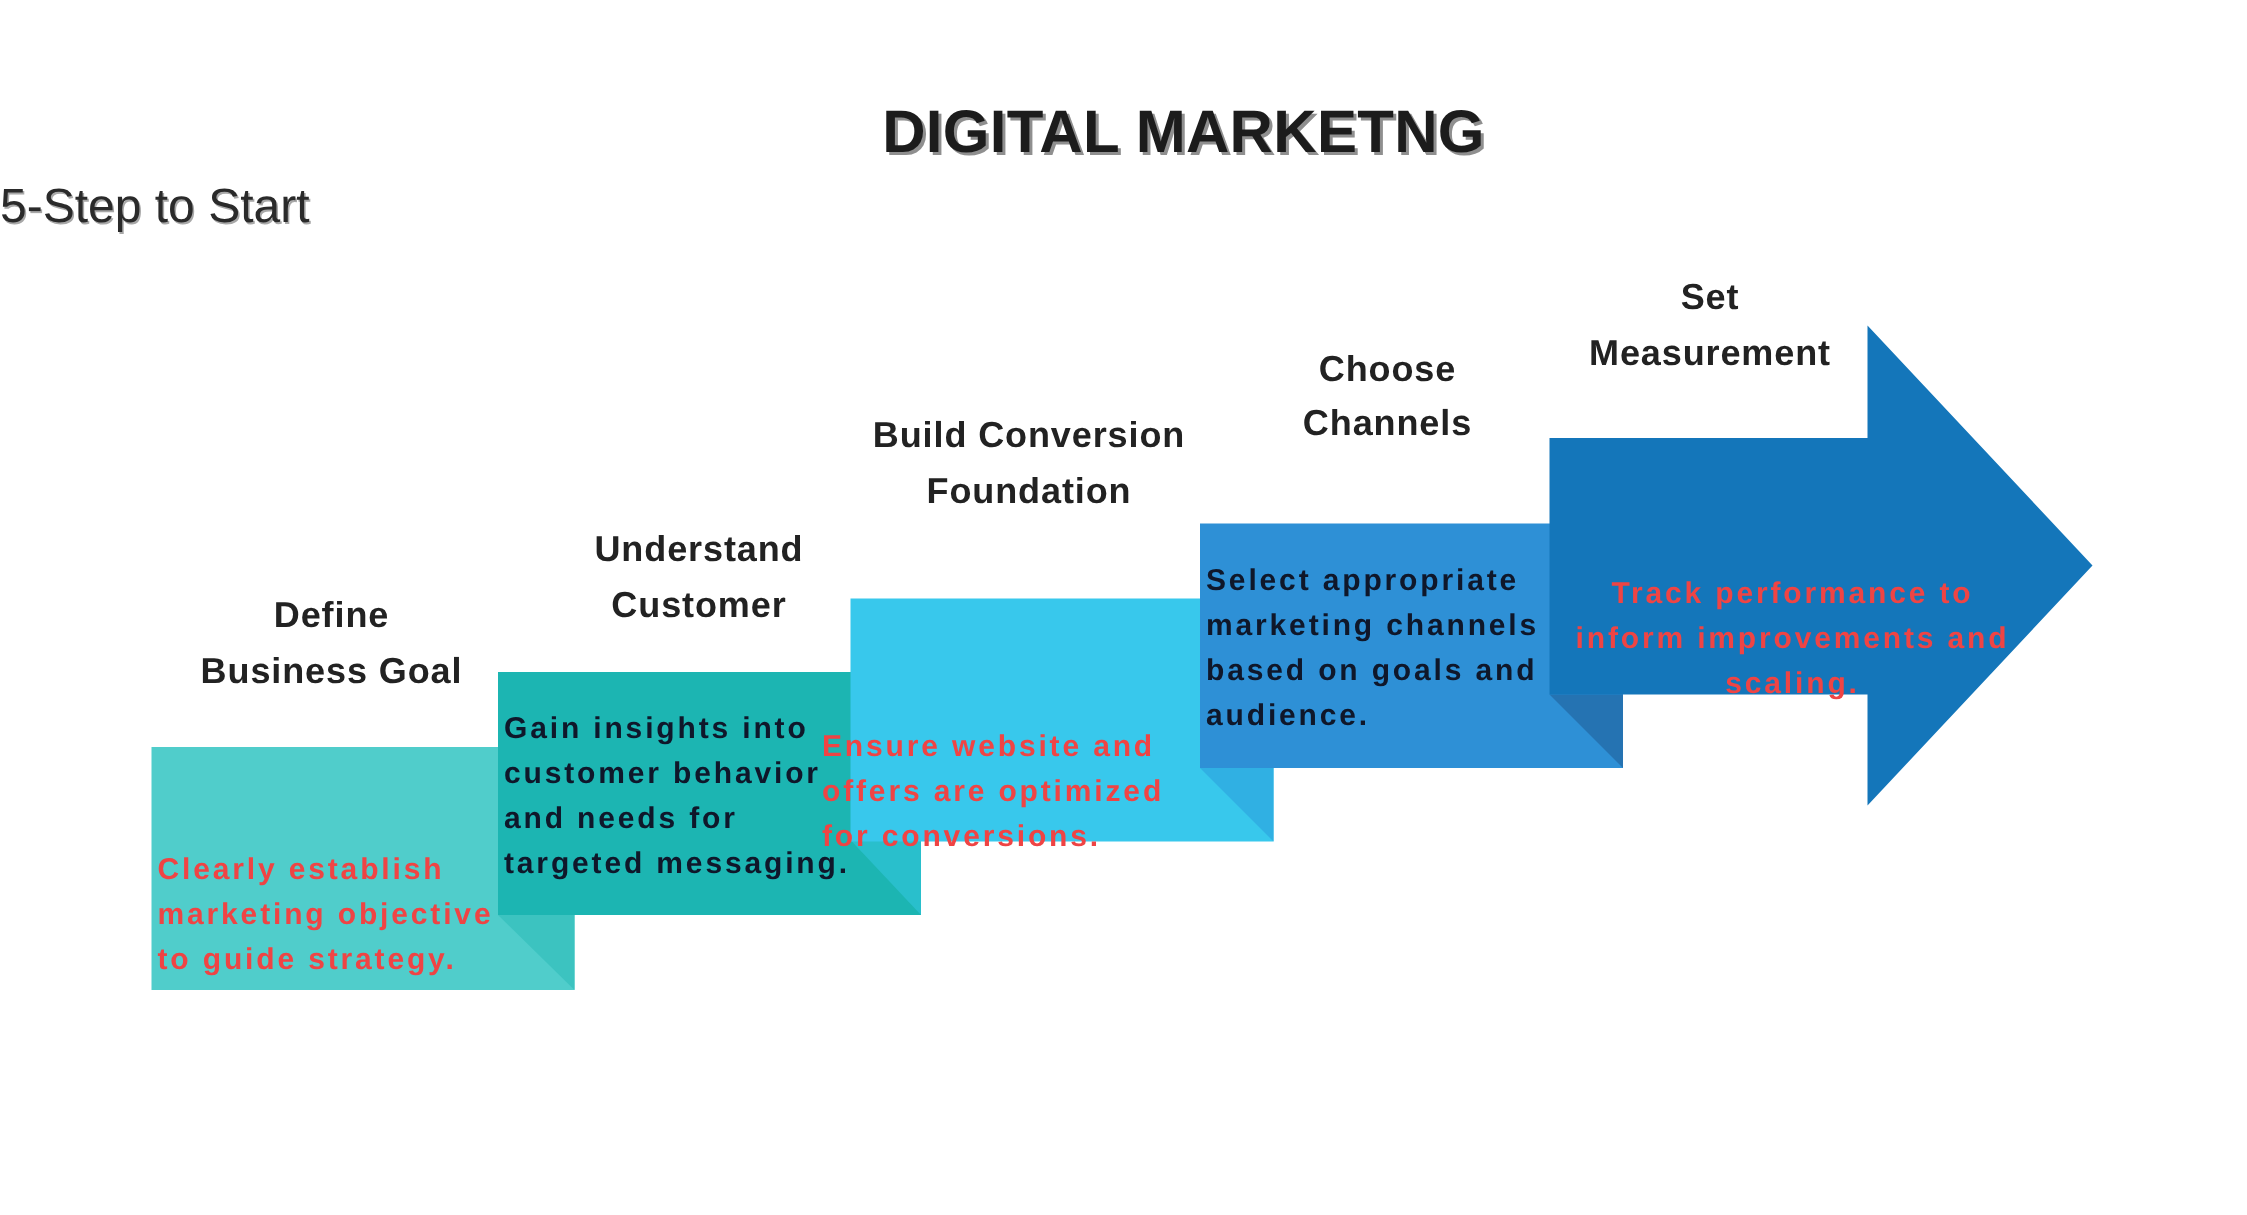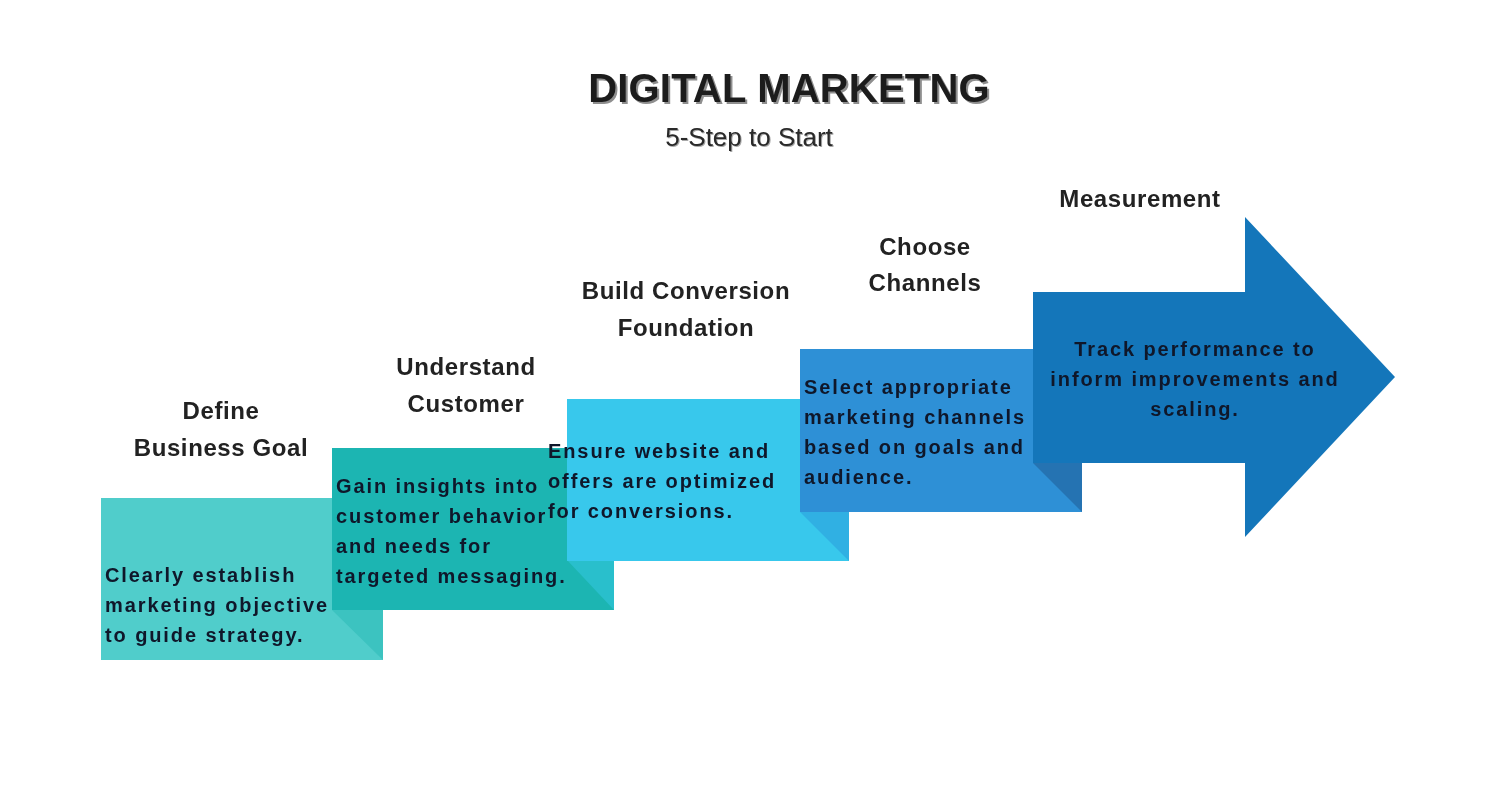--- a/index.html
+++ b/index.html
@@ -3,30 +3,30 @@
   <meta charset="utf-8">
   <style>
     html, body { margin: 0; padding: 0; background: #ffffff; }
     body { width: 1498px; height: 810px; position: relative; overflow: hidden;
            font-family: "Liberation Sans", "DejaVu Sans", sans-serif; }
     .canvas { position: absolute; left: 0; top: 0; width: 1498px; height: 810px; }
     .shapes { position: absolute; left: 0; top: 0; z-index: 1; }
     .title { position: absolute; left: 0; width: 1498px; top: 64px; text-align: center;
              font-size: 40px; line-height: 48px; font-weight: 700; color: #1c1c1c;
              text-shadow: 2px 2px 0 #8f8f8f; letter-spacing: 0.2px; z-index: 3; margin-left: 40px; }
-    .subtitle { position: absolute; left: 0; width: 1498px; top: 121px; text-align: center;
-                font-size: 26px; line-height: 32px; font-weight: 400; color: #2a2a2a;
+    .subtitle { position: absolute; left: 0; width: 1498px; top: 121px; 
+                font-size: 32px; line-height: 32px; font-weight: 400; color: #2a2a2a;
                 text-shadow: 1px 1px 0 #a8a8a8; z-index: 3; }
     .heading { position: absolute; width: 320px; text-align: center; font-size: 24px;
                line-height: 37px; font-weight: 700; color: #222222; z-index: 3;
                letter-spacing: 0.6px; }
     .heading span, .desc span { display: block; white-space: nowrap; }
     .desc { position: absolute; font-size: 20px; line-height: 30px; font-weight: 700;
             letter-spacing: 1.9px; z-index: 4; }
-    .desc.dark { color: #0f172a; }
+    .desc.dark { color: #ef4444; margin-top: 47px; }
     .desc.light { color: #0f172a; }
     .desc.center { text-align: center; width: 330px; }
   </style>
 </head>
 <body>
 
 <div class="canvas">
 
   <svg class="shapes" width="1498" height="810" viewBox="0 0 1498 810">
     <rect x="101" y="498" width="282" height="162" fill="#50cdcb"></rect>
@@ -57,24 +57,25 @@
   </div>
   <div class="heading" style="left:526px; top:272px;">
     <span>Build Conversion</span>
     <span>Foundation</span>
   </div>
   <div class="heading" style="left:765px; top:229px; line-height:36px;">
     <span>Choose</span>
     <span>Channels</span>
   </div>
   <div class="heading" style="left:980px; top:180px;">
+    <span>Set</span>
     <span>Measurement</span>
   </div>
 
-  <div class="desc dark" style="left:105px; top:560px;">
+  <div class="desc dark" style="left:105px; top:518px;">
     <span>Clearly establish</span>
     <span>marketing objective</span>
     <span>to guide strategy.</span>
   </div>
   <div class="desc light" style="left:336px; top:471px;">
     <span>Gain insights into</span>
     <span>customer behavior</span>
     <span>and needs for</span>
     <span>targeted messaging.</span>
   </div>

